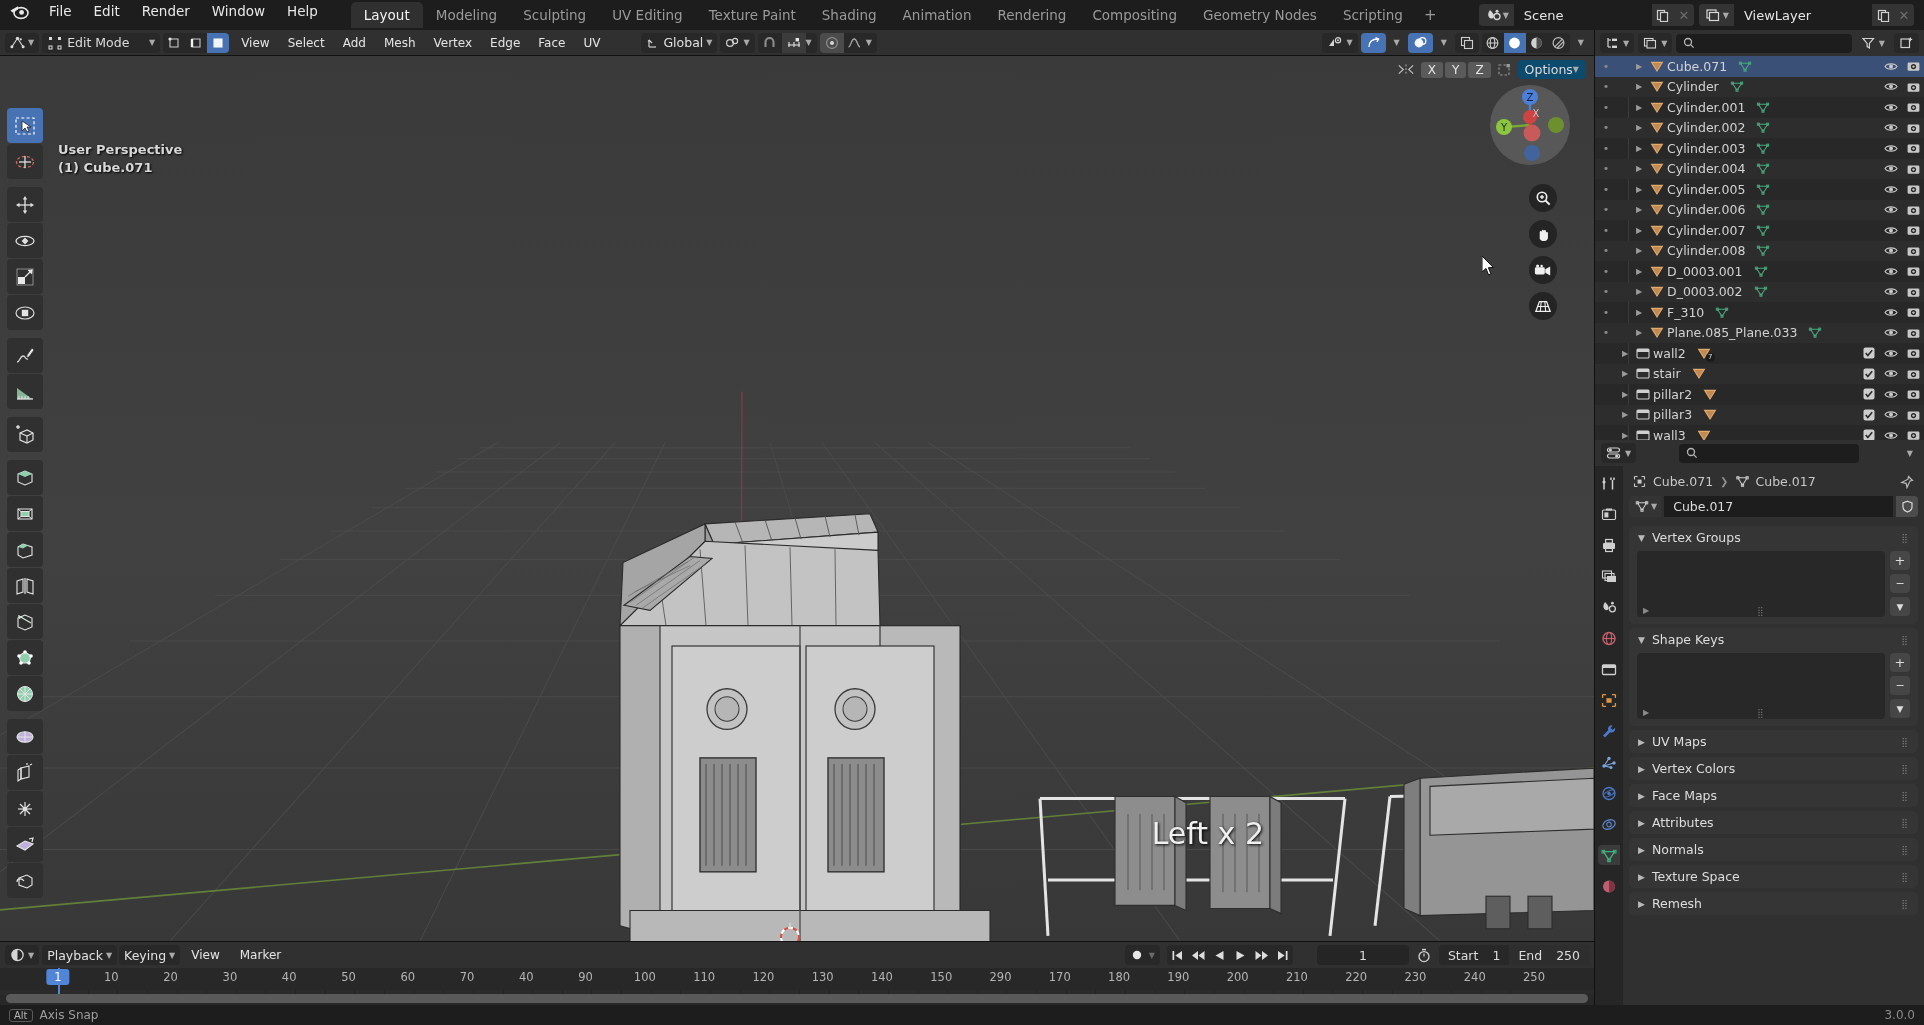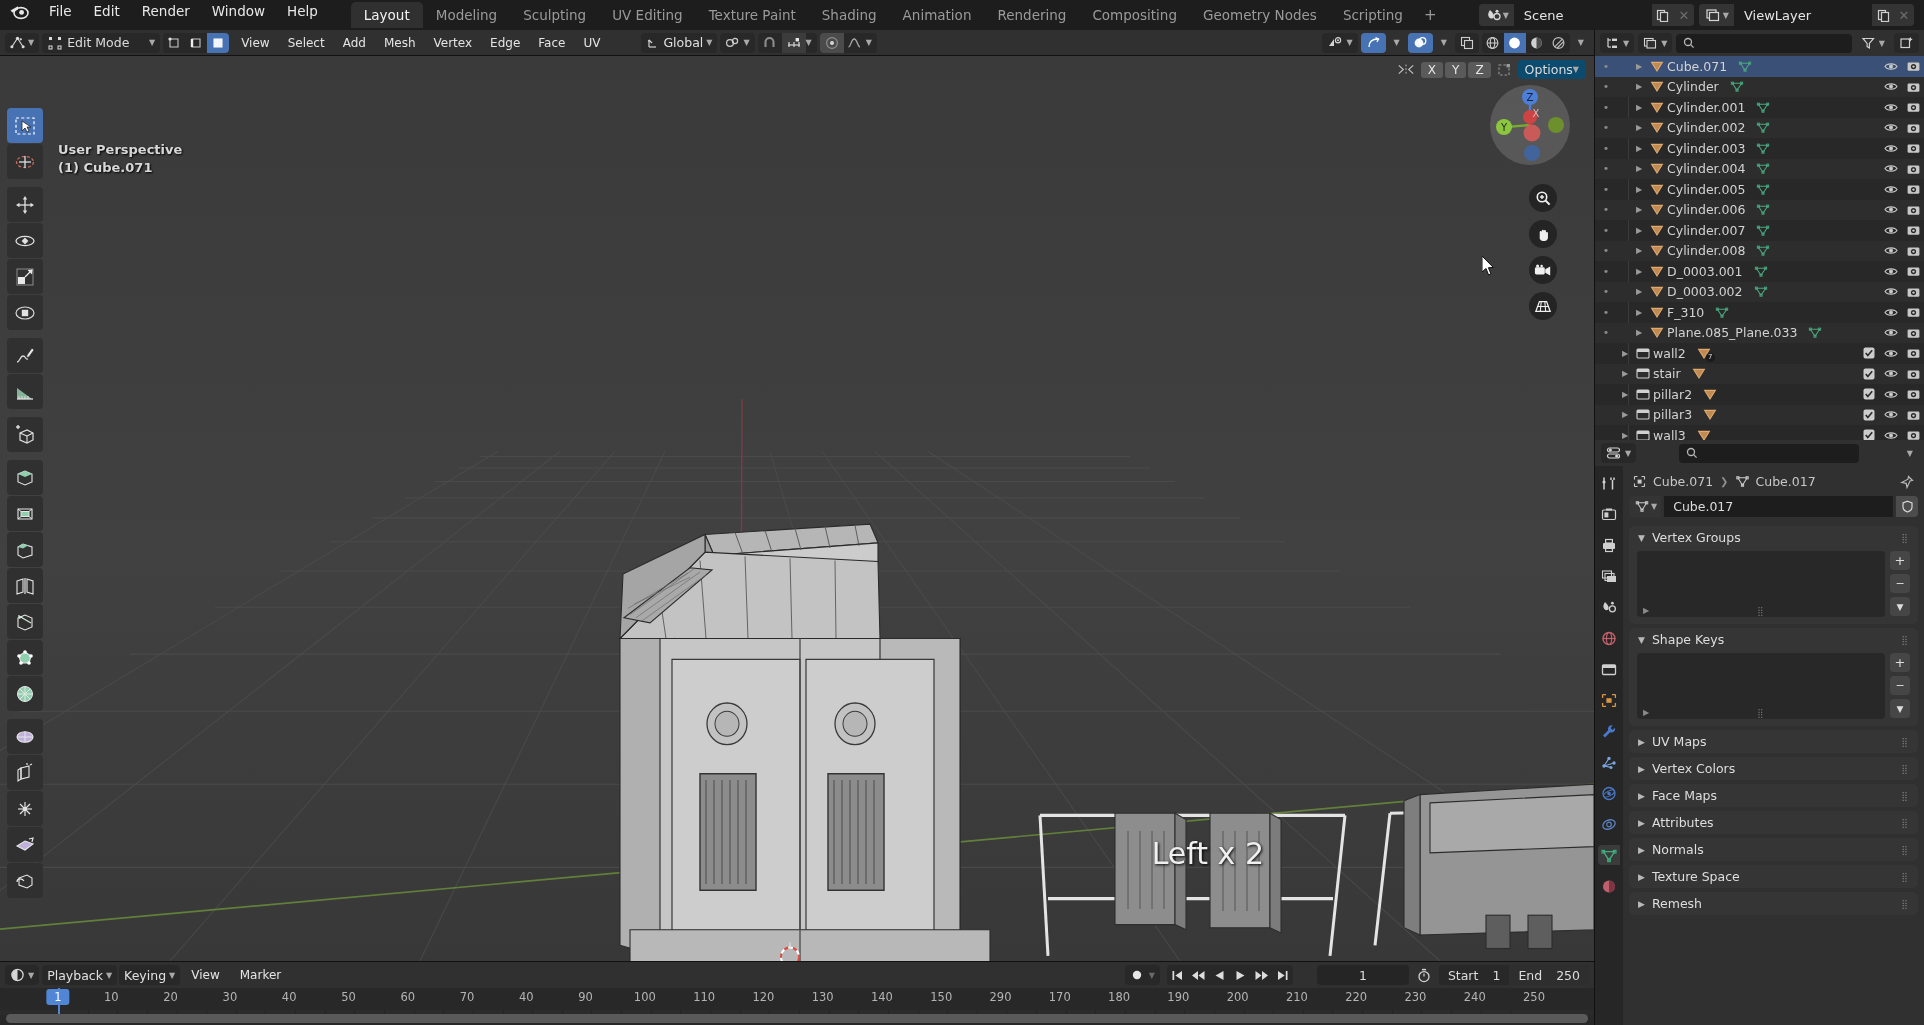--- a/index.html
+++ b/index.html
@@ -1958,13 +1958,18 @@
                   <span>Remesh</span>
                   <span class="grip">⣿</span>
                 </div>
               </div>
           </div>
         </div>
       </div>
     </div>
   </div>
 
+  <div class="status">
+    <span class="kbd">Alt</span>
+    <span>Axis Snap</span>
+    <span class="ver">3.0.0</span>
+  </div>
 </div>
 
 </body></html>

